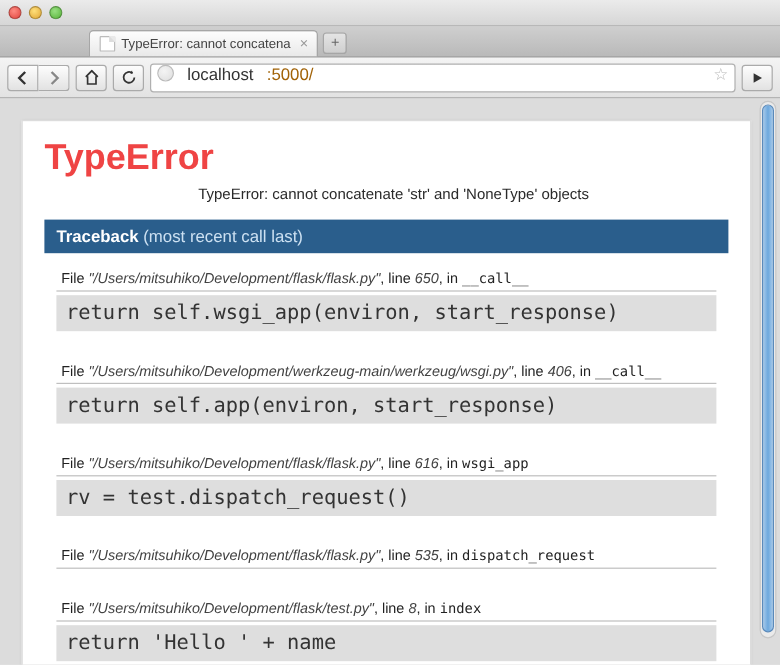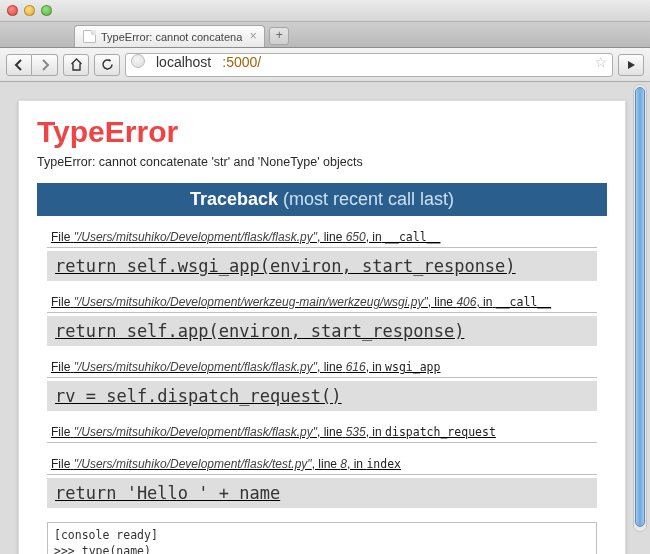--- a/index.html
+++ b/index.html
@@ -138,35 +138,35 @@
     box-shadow: 0 1px 3px rgba(0,0,0,0.15);
   }
   h1.err-title {
     font-family: Verdana, "Lucida Grande", sans-serif;
     font-size: 30px;
     font-weight: bold;
     color: #ef4444;
     margin-bottom: 6px;
   }
   .err-msg {
-    font-size: 12.5px; color: #2a2a2a; margin-bottom: 14px;
+    font-size: 12.5px; color: #2a2a2a; margin-left: 12px; margin-bottom: 14px;
     font-family: Verdana, sans-serif;
+    text-align: center;
   }
   .tb-header {
     background: #2a5e8c;
     color: #cde1f2;
     padding: 6px 10px;
-    font-size: 18px;
+    font-size: 14px;
     font-family: Verdana, sans-serif;
-    text-align: center;
   }
   .tb-header .tb-strong { color: #fff; font-weight: bold; }
 
   .frames { padding: 14px 10px 6px; }
-  .frame { margin-bottom: 14px; text-decoration: underline; }
+  .frame { margin-bottom: 26px; }
   .frame-hdr {
     border-bottom: 1px solid #bfbfbf;
     padding: 0 4px 3px;
     font-family: Verdana, sans-serif;
     font-size: 12px;
     color: #222;
   }
   .frame-hdr .file { font-style: italic; color: #424242; }
   .frame-hdr .linen { font-style: italic; color: #424242; }
   .frame-hdr .inlbl { font-family: "Lucida Console", Monaco, monospace; font-size: 11.5px; color: #222;}
@@ -279,21 +279,21 @@
         <div class="code">return self.app(environ, start_response)</div>
       </div>
 
       <div class="frame">
         <div class="frame-hdr">
           <span>File</span>
           <span class="file">"/Users/mitsuhiko/Development/flask/flask.py"</span><span>, line</span>
           <span class="linen">616</span><span>, in</span>
           <span class="inlbl">wsgi_app</span>
         </div>
-        <div class="code">rv = self.dispatch_request()</div>
+        <div class="code">rv = test.dispatch_request()</div>
       </div>
 
       <div class="frame">
         <div class="frame-hdr">
           <span>File</span>
           <span class="file">"/Users/mitsuhiko/Development/flask/flask.py"</span><span>, line</span>
           <span class="linen">535</span><span>, in</span>
           <span class="inlbl">dispatch_request</span>
         </div>
       </div>

